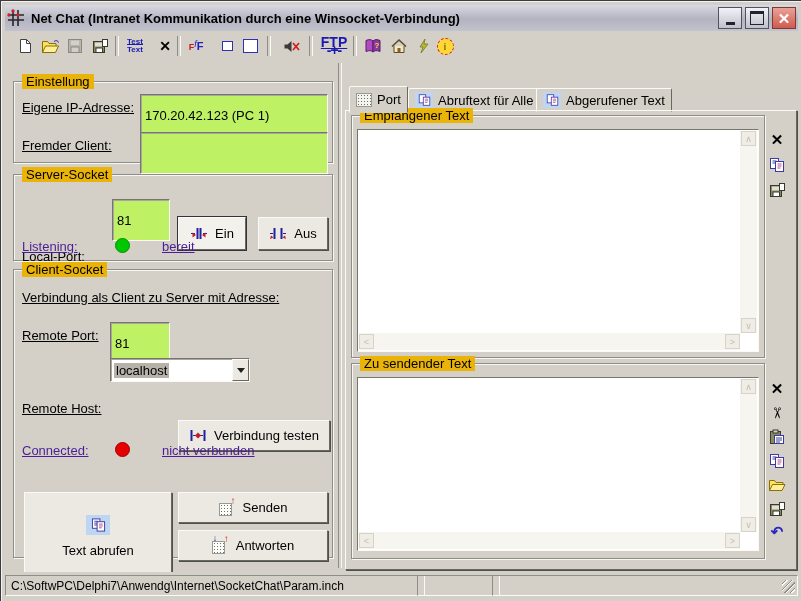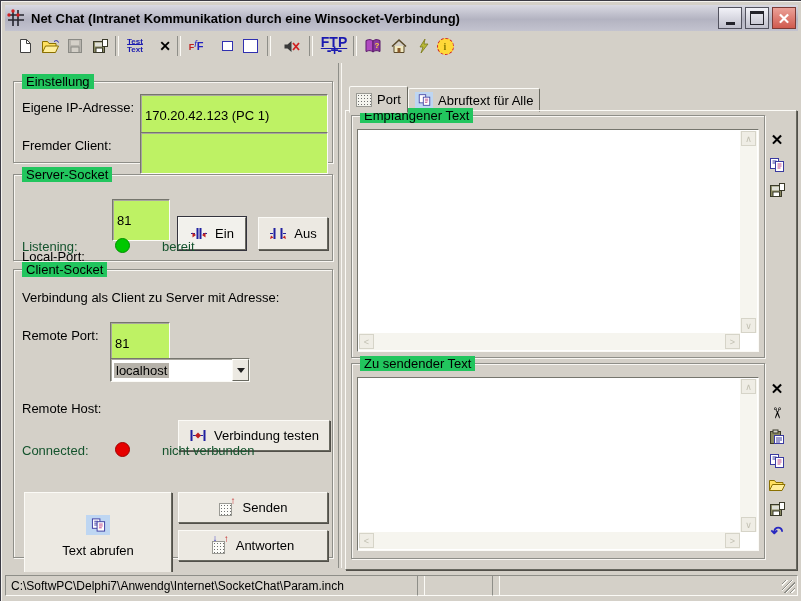--- a/index.html
+++ b/index.html
@@ -19,23 +19,23 @@
   .toolbar{position:absolute;left:4px;top:32px;right:4px;height:27px;background:#d4d0c8;}
   .tbtn{position:absolute;top:1px;width:24px;height:24px;background:none;border:1px solid transparent;
         display:flex;align-items:center;justify-content:center;padding:0;}
   .tsep{position:absolute;top:3px;width:2px;height:20px;border-left:1px solid #8e8e88;border-right:1px solid #fbfaf6;}
   .txticon{font-size:8px;line-height:8px;color:#1a1ab0;font-weight:bold;text-align:center;}
   .infoicon{width:15px;height:15px;border-radius:50%;background:#ffd838;border:1px dashed #d02020;
             color:#8a7a00;font-weight:bold;font-size:10px;display:flex;align-items:center;justify-content:center;font-family:"Liberation Serif",serif;}
   .boxicon{background:#fff;border:1px solid #3030b0;display:inline-block;}
   
   .grp{position:absolute;border:1px solid #8e8e88;box-shadow:inset 1px 1px 0 #f8f6f2, 1px 1px 0 #f8f6f2;}
-  .leg{position:absolute;top:-8px;left:8px;background:#22c55e;padding:0 4px;font-size:13px;white-space:nowrap;}
-  .lbl{position:absolute;white-space:nowrap;}
-  .blue{color:#14532d;}
+  .leg{position:absolute;top:-8px;left:8px;background:#eab308;padding:0 4px;font-size:13px;white-space:nowrap;}
+  .lbl{position:absolute;white-space:nowrap;text-decoration:underline;}
+  .blue{color:#4c1d95;}
   .txt{position:absolute;background:#bef264;border:1px solid;border-color:#76766e #fbfaf6 #fbfaf6 #76766e;
        box-shadow:inset 1px 1px 0 #a8a69e;padding:11px 4px;font-family:"Liberation Sans",sans-serif;font-size:13px;}
   input.txt{outline:none;}
   .btn{position:absolute;background:#ece9e2;border:1px solid;border-color:#fbfaf6 #68685f #68685f #fbfaf6;
        box-shadow:1px 1px 0 #514f49;font-size:13px;display:flex;align-items:center;justify-content:center;gap:7px;
        font-family:"Liberation Sans",sans-serif;padding:0;margin-top:20px;}
   .btn.default{outline:1px solid #33333d;background:#f2f1ec;}
   .statusdot{position:absolute;width:13px;height:13px;border-radius:50%;}
   
   .combo{position:absolute;background:#fff;border:1px solid;border-color:#76766e #fbfaf6 #fbfaf6 #76766e;
@@ -273,20 +273,30 @@
   <div class="tab" style="left:407px;top:87px;height:22px;">
     <span class="bluebg" style="width:18px;height:16px;">
       <svg width="13" height="14" viewBox="0 0 16 16">
           <rect x="1.5" y="1.5" width="8" height="10" fill="#fff" stroke="#3a3aa0"></rect>
           <rect x="6.5" y="4.5" width="8" height="10" fill="#fff" stroke="#3a3aa0"></rect>
           <path d="M8.5 7h4M8.5 9h4M8.5 11h3" stroke="#c04a8a"></path>
         </svg>
     </span>
     <span>Abruftext für Alle</span>
   </div>
+  <div class="tab" style="left:535px;top:87px;height:22px;">
+    <span class="bluebg" style="width:18px;height:16px;">
+      <svg width="13" height="14" viewBox="0 0 16 16">
+          <rect x="1.5" y="1.5" width="8" height="10" fill="#fff" stroke="#3a3aa0"></rect>
+          <rect x="6.5" y="4.5" width="8" height="10" fill="#fff" stroke="#3a3aa0"></rect>
+          <path d="M8.5 7h4M8.5 9h4M8.5 11h3" stroke="#c04a8a"></path>
+        </svg>
+    </span>
+    <span>Abgerufener Text</span>
+  </div>
 
   <div class="page"></div>
 
   <div class="grp" style="left:350px;top:114px;width:412px;height:241px;background:#d4d0c8;">
     <span class="leg">Empfangener Text</span>
   </div>
   <div class="memo" style="left:356px;top:128px;width:400px;height:221px;">
     <textarea style=""></textarea>
     <div class="vscroll">
       <button class="sbtn" style="top:0;left:1px;">∧</button>

